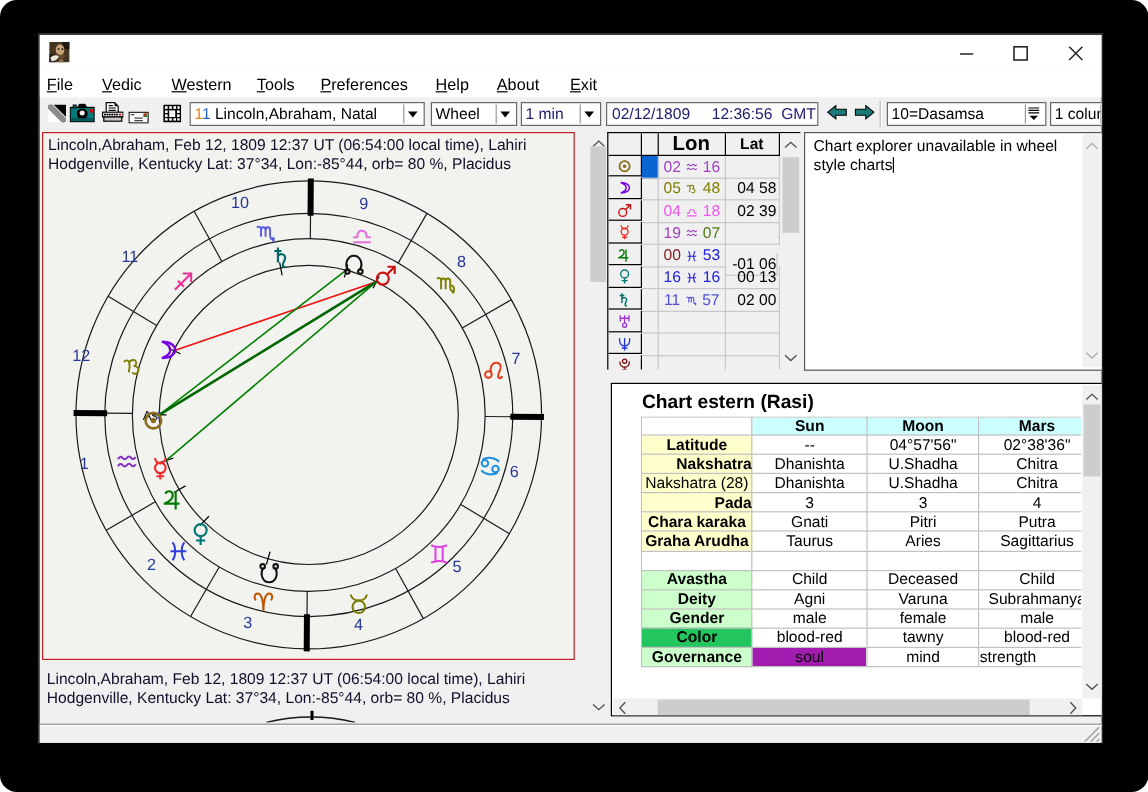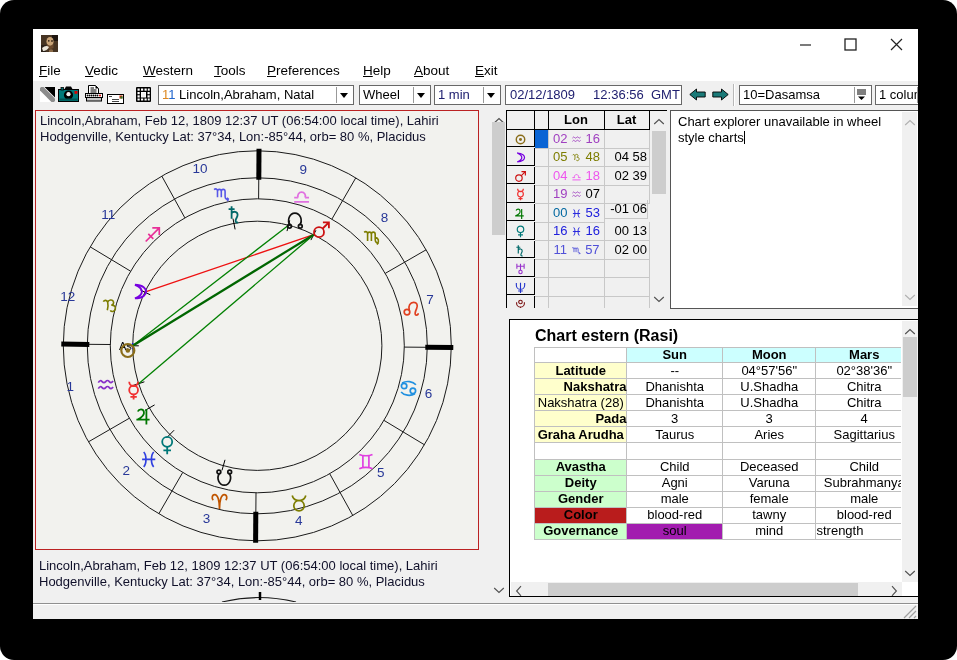--- a/index.html
+++ b/index.html
@@ -317,21 +317,21 @@
         </svg></div>
       <div style="position:absolute;left:-0.5px;bottom:1px"><svg width="16" height="16" viewBox="0 0 20 20" style="vertical-align:middle;position:relative;top:0px;left:0px">
           <use href="#g-chevdn" color="#505050"></use>
         </svg></div>
       <div style="position:absolute;left:1px;top:12px;width:13px;height:113px;background:#cdcdcd"></div>
     </div>
 
 <div style="position:absolute;left:473px;top:81px;width:160px;height:197px;background:#f0f0f0;border-left:1px solid #000;border-top:1px solid #000;overflow:hidden">
 <div style="position:absolute;left:0;top:0;width:27px;height:17.5px;border-right:1px solid #000;border-bottom:1px solid #000"></div>
 <div style="position:absolute;left:27px;top:0;width:14px;height:17.5px;border-right:1px solid #000;border-bottom:1px solid #000"></div>
-<div style="position:absolute;left:41px;top:0;width:56px;height:17.5px;border-right:1px solid #000;border-bottom:1px solid #000;font-weight:bold;font-size:13px;text-align:center;line-height:18px">Lon</div>
+<div style="position:absolute;left:41px;top:0;width:56px;height:17.5px;border-right:1px solid #000;border-bottom:1px solid #000;font-weight:bold;font-size:17px;text-align:center;line-height:18px">Lon</div>
 <div style="position:absolute;left:97px;top:0;width:45px;height:17.5px;border-right:1px solid #000;border-bottom:1px solid #000;font-weight:bold;font-size:13px;text-align:center;line-height:18px">Lat</div>
 <div style="position:absolute;left:0;top:18.5px;width:27px;height:16.5px;border-right:1px solid #000;border-bottom:1px solid #000;text-align:center;line-height:16px"><svg width="13" height="13" viewBox="0 0 20 20" style="vertical-align:middle;position:relative;top:1px;left:0px">
           <use href="#g-sun" color="#8a6d1a"></use>
         </svg></div>
 <div style="position:absolute;left:28px;top:18.5px;width:13px;height:18px;background:#0a64d4;border-right:1px solid #c8c8c8;border-bottom:1px solid #c8c8c8"></div>
 <div style="position:absolute;left:42px;top:18.5px;width:55px;height:18px;border-right:1px solid #c8c8c8;border-bottom:1px solid #c8c8c8;font-size:13px;text-align:center;line-height:18px;white-space:nowrap"><span style="color:#a040c0">02&nbsp;</span><svg width="11" height="11" viewBox="0 0 20 20" style="vertical-align:middle;position:relative;top:0px;left:0px">
           <use href="#g-aqu" color="#a040c0"></use>
         </svg><span style="color:#a040c0">&nbsp;16</span></div>
 <div style="position:absolute;left:98px;top:18.5px;width:42px;height:18px;border-right:1px solid #c8c8c8;border-bottom:1px solid #c8c8c8;font-size:13px;text-align:right;padding-right:2px;line-height:18px;white-space:nowrap"></div>
 <div style="position:absolute;left:0;top:37.0px;width:27px;height:16.5px;border-right:1px solid #000;border-bottom:1px solid #000;text-align:center;line-height:16px"><svg width="13" height="13" viewBox="0 0 20 20" style="vertical-align:middle;position:relative;top:1px;left:0px">
@@ -349,30 +349,30 @@
 <div style="position:absolute;left:42px;top:55.5px;width:55px;height:18px;border-right:1px solid #c8c8c8;border-bottom:1px solid #c8c8c8;font-size:13px;text-align:center;line-height:18px;white-space:nowrap"><span style="color:#ee55ee">04&nbsp;</span><svg width="11" height="11" viewBox="0 0 20 20" style="vertical-align:middle;position:relative;top:0px;left:0px">
           <use href="#g-lib" color="#ee55ee"></use>
         </svg><span style="color:#ee55ee">&nbsp;18</span></div>
 <div style="position:absolute;left:98px;top:55.5px;width:42px;height:18px;border-right:1px solid #c8c8c8;border-bottom:1px solid #c8c8c8;font-size:13px;text-align:right;padding-right:2px;line-height:18px;white-space:nowrap">02 39</div>
 <div style="position:absolute;left:0;top:74.0px;width:27px;height:16.5px;border-right:1px solid #000;border-bottom:1px solid #000;text-align:center;line-height:16px"><svg width="13" height="13" viewBox="0 0 20 20" style="vertical-align:middle;position:relative;top:1px;left:0px">
           <use href="#g-mercury" color="#f03030"></use>
         </svg></div>
 <div style="position:absolute;left:28px;top:74.0px;width:13px;height:18px;border-right:1px solid #c8c8c8;border-bottom:1px solid #c8c8c8"></div>
 <div style="position:absolute;left:42px;top:74.0px;width:55px;height:18px;border-right:1px solid #c8c8c8;border-bottom:1px solid #c8c8c8;font-size:13px;text-align:center;line-height:18px;white-space:nowrap"><span style="color:#a040c0">19&nbsp;</span><svg width="11" height="11" viewBox="0 0 20 20" style="vertical-align:middle;position:relative;top:0px;left:0px">
           <use href="#g-aqu" color="#a040c0"></use>
-        </svg><span style="color:#000000">&nbsp;07</span></div>
+        </svg><span style="color:#4d7c0f">&nbsp;07</span></div>
 <div style="position:absolute;left:98px;top:74.0px;width:42px;height:18px;border-right:1px solid #c8c8c8;border-bottom:1px solid #c8c8c8;font-size:13px;text-align:right;padding-right:2px;line-height:18px;white-space:nowrap"></div>
 <div style="position:absolute;left:0;top:92.5px;width:27px;height:16.5px;border-right:1px solid #000;border-bottom:1px solid #000;text-align:center;line-height:16px"><svg width="13" height="13" viewBox="0 0 20 20" style="vertical-align:middle;position:relative;top:1px;left:0px">
           <use href="#g-jupiter" color="#007700"></use>
         </svg></div>
 <div style="position:absolute;left:28px;top:92.5px;width:13px;height:18px;border-right:1px solid #c8c8c8;border-bottom:1px solid #c8c8c8"></div>
-<div style="position:absolute;left:42px;top:92.5px;width:55px;height:18px;border-right:1px solid #c8c8c8;border-bottom:1px solid #c8c8c8;font-size:13px;text-align:center;line-height:18px;white-space:nowrap"><span style="color:#0369a1">00&nbsp;</span><svg width="11" height="11" viewBox="0 0 20 20" style="vertical-align:middle;position:relative;top:0px;left:0px">
+<div style="position:absolute;left:42px;top:92.5px;width:55px;height:18px;border-right:1px solid #c8c8c8;border-bottom:1px solid #c8c8c8;font-size:13px;text-align:center;line-height:18px;white-space:nowrap"><span style="color:#7f1d1d">00&nbsp;</span><svg width="11" height="11" viewBox="0 0 20 20" style="vertical-align:middle;position:relative;top:0px;left:0px">
           <use href="#g-pis" color="#2020dd"></use>
         </svg><span style="color:#2020dd">&nbsp;53</span></div>
-<div style="position:absolute;left:98px;top:89px;width:42px;height:18px;border-right:1px solid #c8c8c8;border-bottom:1px solid #c8c8c8;font-size:13px;text-align:right;padding-right:0;line-height:18px;white-space:nowrap">-01 06</div>
+<div style="position:absolute;left:98px;top:100px;width:42px;height:18px;border-right:1px solid #c8c8c8;border-bottom:1px solid #c8c8c8;font-size:13px;text-align:right;padding-right:0;line-height:18px;white-space:nowrap">-01 06</div>
 <div style="position:absolute;left:0;top:111.0px;width:27px;height:16.5px;border-right:1px solid #000;border-bottom:1px solid #000;text-align:center;line-height:16px"><svg width="13" height="13" viewBox="0 0 20 20" style="vertical-align:middle;position:relative;top:1px;left:0px">
           <use href="#g-venus" color="#007878"></use>
         </svg></div>
 <div style="position:absolute;left:28px;top:111.0px;width:13px;height:18px;border-right:1px solid #c8c8c8;border-bottom:1px solid #c8c8c8"></div>
 <div style="position:absolute;left:42px;top:111.0px;width:55px;height:18px;border-right:1px solid #c8c8c8;border-bottom:1px solid #c8c8c8;font-size:13px;text-align:center;line-height:18px;white-space:nowrap"><span style="color:#2020dd">16&nbsp;</span><svg width="11" height="11" viewBox="0 0 20 20" style="vertical-align:middle;position:relative;top:0px;left:0px">
           <use href="#g-pis" color="#2020dd"></use>
         </svg><span style="color:#2020dd">&nbsp;16</span></div>
 <div style="position:absolute;left:98px;top:111.0px;width:42px;height:18px;border-right:1px solid #c8c8c8;border-bottom:1px solid #c8c8c8;font-size:13px;text-align:right;padding-right:2px;line-height:18px;white-space:nowrap">00 13</div>
 <div style="position:absolute;left:0;top:129.5px;width:27px;height:16.5px;border-right:1px solid #000;border-bottom:1px solid #000;text-align:center;line-height:16px"><svg width="13" height="13" viewBox="0 0 20 20" style="vertical-align:middle;position:relative;top:1px;left:0px">
           <use href="#g-saturn" color="#006868"></use>
@@ -458,20 +458,26 @@
               <td style="border:1px solid #c0c0c0;background:#fff;text-align:center;white-space:nowrap;overflow:hidden">U.Shadha</td>
               <td style="border:1px solid #c0c0c0;background:#fff;text-align:center;white-space:nowrap;overflow:hidden">Chitra</td>
             </tr>
 <tr style="height:16.1px">
               <td style="border:1px solid #c0c0c0;background:#ffffcc;font-weight:bold;text-align:right;white-space:nowrap">Pada</td>
               <td style="border:1px solid #c0c0c0;background:#fff;text-align:center;white-space:nowrap;overflow:hidden">3</td>
               <td style="border:1px solid #c0c0c0;background:#fff;text-align:center;white-space:nowrap;overflow:hidden">3</td>
               <td style="border:1px solid #c0c0c0;background:#fff;text-align:center;white-space:nowrap;overflow:hidden">4</td>
             </tr>
 <tr style="height:16.1px">
+              <td style="border:1px solid #c0c0c0;background:#ffffcc;font-weight:bold;text-align:center;white-space:nowrap">Chara karaka</td>
+              <td style="border:1px solid #c0c0c0;background:#fff;text-align:center;white-space:nowrap;overflow:hidden">Gnati</td>
+              <td style="border:1px solid #c0c0c0;background:#fff;text-align:center;white-space:nowrap;overflow:hidden">Pitri</td>
+              <td style="border:1px solid #c0c0c0;background:#fff;text-align:center;white-space:nowrap;overflow:hidden">Putra</td>
+            </tr>
+<tr style="height:16.1px">
               <td style="border:1px solid #c0c0c0;background:#ffffcc;font-weight:bold;text-align:center;white-space:nowrap">Graha Arudha</td>
               <td style="border:1px solid #c0c0c0;background:#fff;text-align:center;white-space:nowrap;overflow:hidden">Taurus</td>
               <td style="border:1px solid #c0c0c0;background:#fff;text-align:center;white-space:nowrap;overflow:hidden">Aries</td>
               <td style="border:1px solid #c0c0c0;background:#fff;text-align:center;white-space:nowrap;overflow:hidden">Sagittarius</td>
             </tr>
 <tr style="height:16.1px">
               <td style="border:1px solid #c0c0c0;background:#fff;text-align:center;white-space:nowrap"></td>
               <td style="border:1px solid #c0c0c0;background:#fff;text-align:center;white-space:nowrap;overflow:hidden"></td>
               <td style="border:1px solid #c0c0c0;background:#fff;text-align:center;white-space:nowrap;overflow:hidden"></td>
               <td style="border:1px solid #c0c0c0;background:#fff;text-align:center;white-space:nowrap;overflow:hidden"></td>
@@ -488,21 +494,21 @@
               <td style="border:1px solid #c0c0c0;background:#fff;text-align:center;white-space:nowrap;overflow:hidden">Varuna</td>
               <td style="border:1px solid #c0c0c0;background:#fff;text-align:center;white-space:nowrap;overflow:hidden">Subrahmanya</td>
             </tr>
 <tr style="height:16.1px">
               <td style="border:1px solid #c0c0c0;background:#ccffcc;font-weight:bold;text-align:center;white-space:nowrap">Gender</td>
               <td style="border:1px solid #c0c0c0;background:#fff;text-align:center;white-space:nowrap;overflow:hidden">male</td>
               <td style="border:1px solid #c0c0c0;background:#fff;text-align:center;white-space:nowrap;overflow:hidden">female</td>
               <td style="border:1px solid #c0c0c0;background:#fff;text-align:center;white-space:nowrap;overflow:hidden">male</td>
             </tr>
 <tr style="height:16.1px">
-              <td style="border:1px solid #c0c0c0;background:#b91c1c;font-weight:bold;text-align:center;white-space:nowrap">Color</td>
+              <td style="border:1px solid #c0c0c0;background:#22c55e;font-weight:bold;text-align:center;white-space:nowrap">Color</td>
               <td style="border:1px solid #c0c0c0;background:#fff;text-align:center;white-space:nowrap;overflow:hidden">blood-red</td>
               <td style="border:1px solid #c0c0c0;background:#fff;text-align:center;white-space:nowrap;overflow:hidden">tawny</td>
               <td style="border:1px solid #c0c0c0;background:#fff;text-align:center;white-space:nowrap;overflow:hidden">blood-red</td>
             </tr>
 <tr style="height:16.1px">
               <td style="border:1px solid #c0c0c0;background:#ccffcc;font-weight:bold;text-align:center;white-space:nowrap">Governance</td>
               <td style="border:1px solid #c0c0c0;background:#a21caf;text-align:center;white-space:nowrap;overflow:hidden">soul</td>
               <td style="border:1px solid #c0c0c0;background:#fff;text-align:center;white-space:nowrap;overflow:hidden">mind</td>
               <td style="border:1px solid #c0c0c0;background:#fff;white-space:nowrap;overflow:hidden">strength</td>
             </tr>

